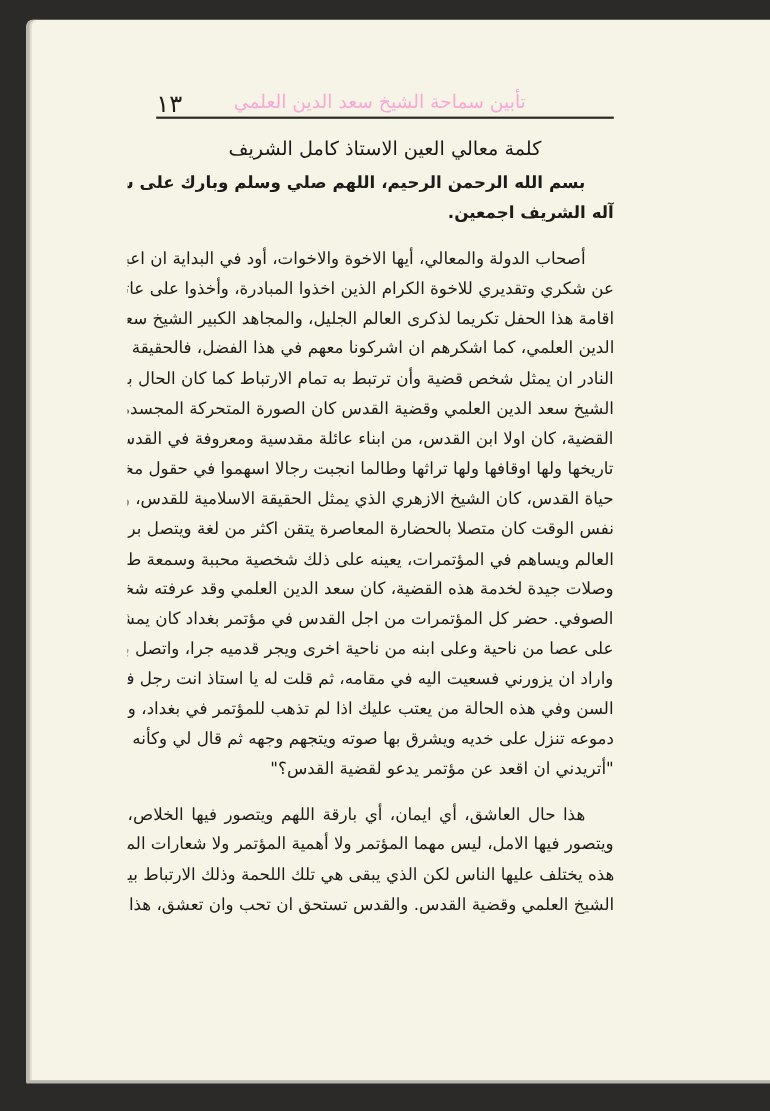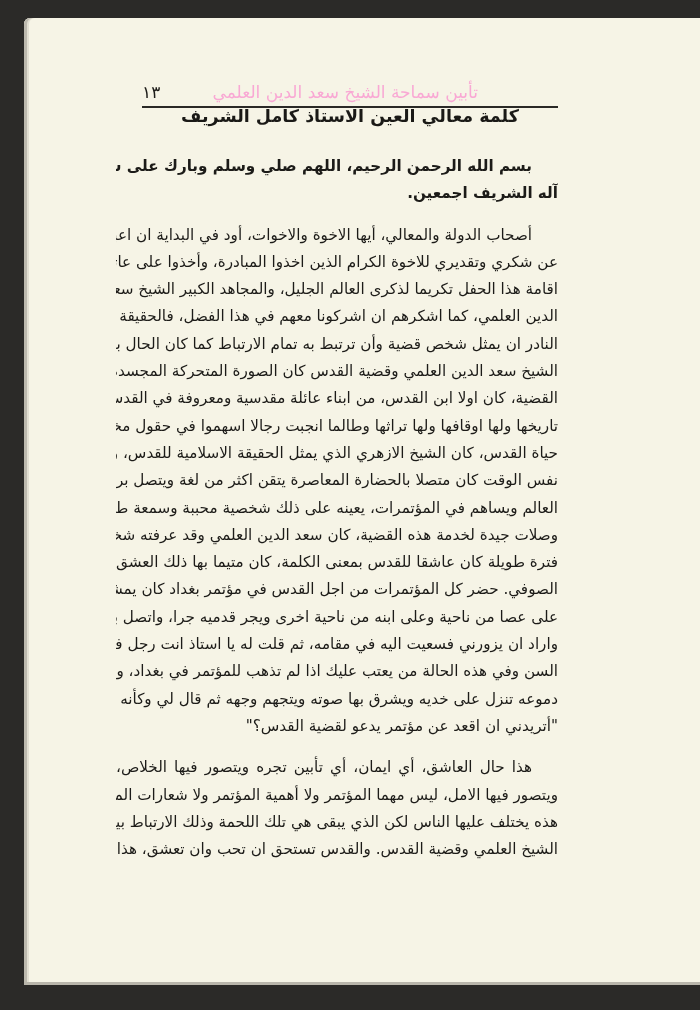--- a/index.html
+++ b/index.html
@@ -28,32 +28,32 @@
       direction: rtl;
     }
     .running-title {
       position: absolute; right: 80px; top: 4px;
       font-size: 17px; color: #f9a8d4;
       font-family: "DejaVu Serif", serif;
       white-space: nowrap;
     }
     .page-number {
       position: absolute; left: 0; top: 4px;
-      font-size: 17px; color: #1c1b18;
+      font-size: 22px; color: #1c1b18;
       font-family: "DejaVu Serif", serif;
       direction: ltr;
     }
     .header-rule {
       position: absolute; left: 142px; top: 106px;
       width: 416px; height: 2px; background: #2a2926;
     }
     .article-title {
-      position: absolute; left: 142px; top: 106px; width: 416px;
+      position: absolute; left: 142px; top: 126px; width: 416px;
       text-align: center; direction: rtl;
-      font-size: 17.5px; font-weight: bold; color: #1a1916;
+      font-size: 17.5px; font-weight: normal; color: #1a1916;
       font-family: "DejaVu Sans", sans-serif;
     }
     .body-text {
       position: absolute; left: 116px; top: 153px; width: 442px;
       direction: rtl; text-align: justify;
       color: #1c1b18;
       font-family: "DejaVu Sans", sans-serif;
       font-size: 15.2px;
     }
     .body-text .line {
@@ -92,28 +92,27 @@
     <span class="line">اقامة هذا الحفل تكريما لذكرى العالم الجليل، والمجاهد الكبير الشيخ سعد</span>
     <span class="line">الدين العلمي، كما اشكرهم ان اشركونا معهم في هذا الفضل، فالحقيقة ان من</span>
     <span class="line">النادر ان يمثل شخص قضية وأن ترتبط به تمام الارتباط كما كان الحال بين</span>
     <span class="line">الشيخ سعد الدين العلمي وقضية القدس كان الصورة المتحركة المجسدة لهذه</span>
     <span class="line">القضية، كان اولا ابن القدس، من ابناء عائلة مقدسية ومعروفة في القدس لها</span>
     <span class="line">تاريخها ولها اوقافها ولها تراثها وطالما انجبت رجالا اسهموا في حقول مختلفة في</span>
     <span class="line">حياة القدس، كان الشيخ الازهري الذي يمثل الحقيقة الاسلامية للقدس، وفي</span>
     <span class="line">نفس الوقت كان متصلا بالحضارة المعاصرة يتقن اكثر من لغة ويتصل برجالات</span>
     <span class="line">العالم ويساهم في المؤتمرات، يعينه على ذلك شخصية محببة وسمعة طيبة</span>
     <span class="line">وصلات جيدة لخدمة هذه القضية، كان سعد الدين العلمي وقد عرفته شخصيا</span>
-    <span class="line">فترة طويلة كان عاشقا للقدس بمعنى الكلمة، كان متيما بها ذلك العشق</span>
     <span class="line">الصوفي. حضر كل المؤتمرات من اجل القدس في مؤتمر بغداد كان يمشي متكئا</span>
     <span class="line">على عصا من ناحية وعلى ابنه من ناحية اخرى ويجر قدميه جرا، واتصل بي</span>
     <span class="line">واراد ان يزورني فسعيت اليه في مقامه، ثم قلت له يا استاذ انت رجل في هذه</span>
     <span class="line">السن وفي هذه الحالة من يعتب عليك اذا لم تذهب للمؤتمر في بغداد، واذا</span>
     <span class="line">دموعه تنزل على خديه ويشرق بها صوته ويتجهم وجهه ثم قال لي وكأنه يؤنبني</span>
     <span class="line last">"أتريدني ان اقعد عن مؤتمر يدعو لقضية القدس؟"</span>
   </div>
   <span class="gap"></span>
   <div>
-    <span class="line indent">هذا حال العاشق، أي ايمان، أي تأبين تجره ويتصور فيها الخلاص،</span>
+    <span class="line indent">هذا حال العاشق، أي ايمان، أي بارقة اللهم ويتصور فيها الخلاص،</span>
     <span class="line">ويتصور فيها الامل، ليس مهما المؤتمر ولا أهمية المؤتمر ولا شعارات المؤتمر،</span>
     <span class="line">هذه يختلف عليها الناس لكن الذي يبقى هي تلك اللحمة وذلك الارتباط بين</span>
     <span class="line">الشيخ العلمي وقضية القدس. والقدس تستحق ان تحب وان تعشق، هذا البلد</span>
   </div>
 </div>
 
 </body></html>

